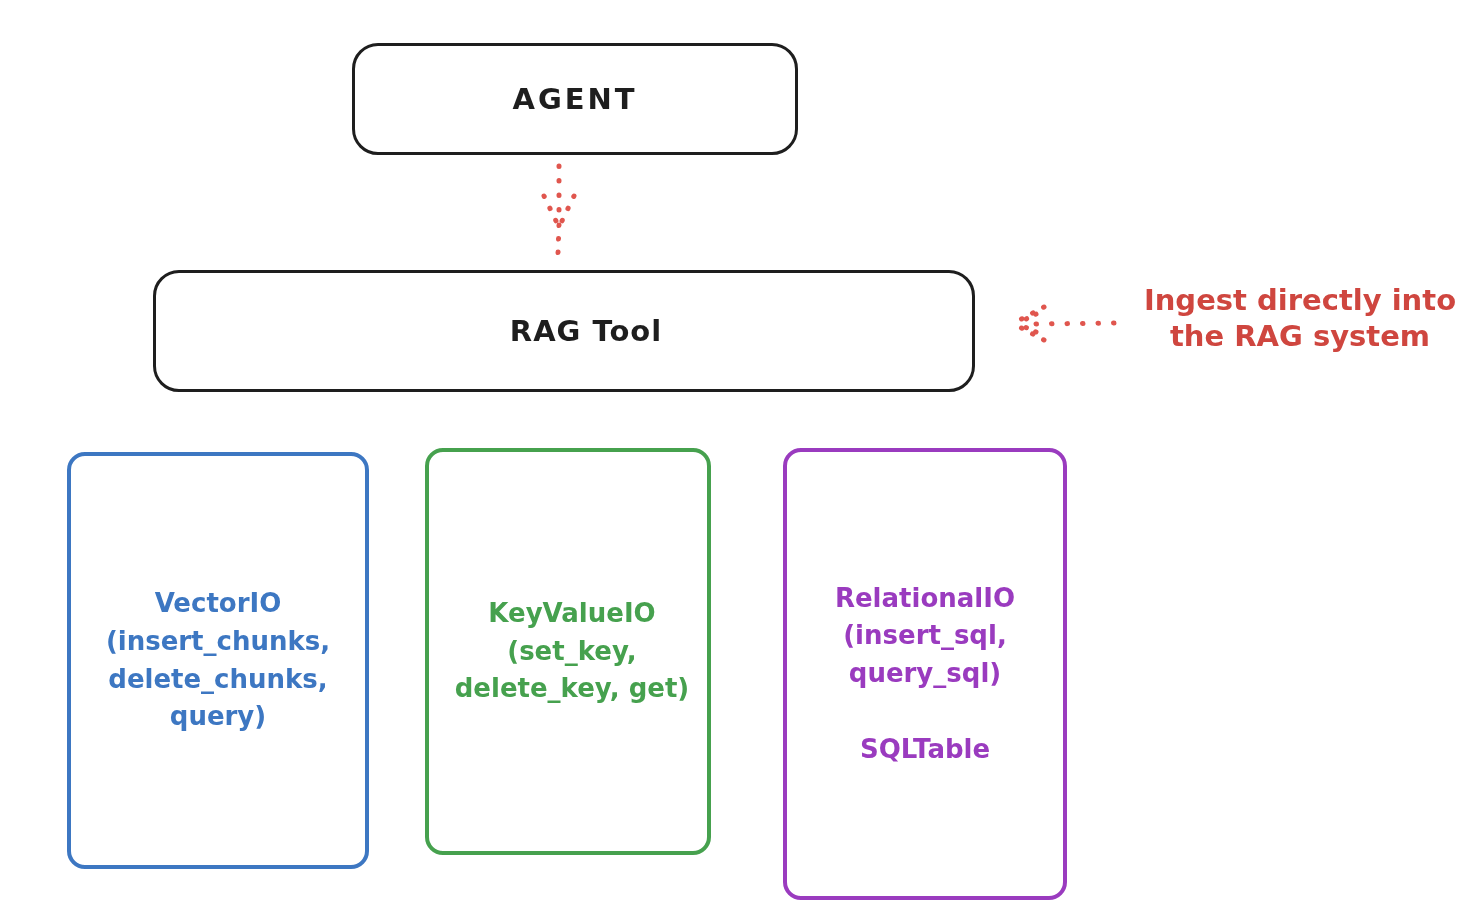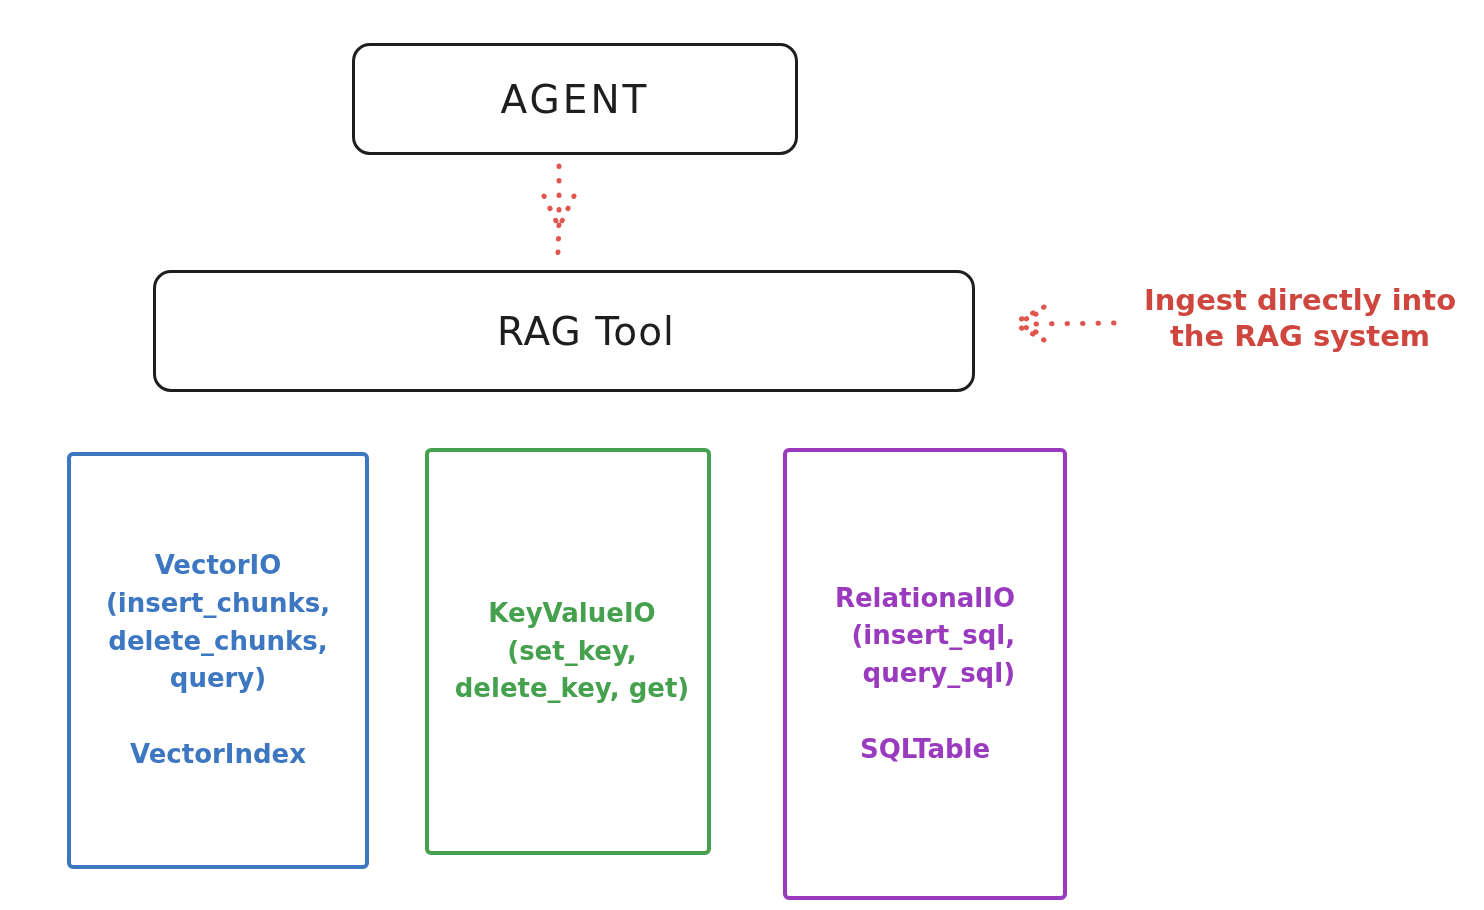--- a/index.html
+++ b/index.html
@@ -14,42 +14,42 @@
     position: absolute;
     background: #fff;
     box-sizing: border-box;
     display: flex;
     align-items: center;
     justify-content: center;
     text-align: center;
   }
   .black-node {
     border: 3.5px solid var(--ink);
-    border-radius: 18px;
+    border-radius: 26px;
     color: var(--ink);
-    font-size: 39px;
-    font-weight: 400;
+    font-size: 29px;
+    font-weight: 700;
   }
   #agent-node   { left: 352px; top: 43px;  width: 446px; height: 112px; letter-spacing: 3px; }
   #rag-node     { left: 153px; top: 270px; width: 822px; height: 122px; letter-spacing: 1px; padding-left: 44px; }
 
   .store-node {
     border-style: solid;
     border-width: 4px;
-    border-radius: 6px;
+    border-radius: 18px;
     flex-direction: column;
     gap: 38px;
     font-size: 26px;
     font-weight: 600;
     line-height: 1.45;
     white-space: pre-line;
   }
   #vector-node     { left: 67px;  top: 452px; width: 302px; height: 417px; border-color: var(--blue);   color: var(--blue); }
   #keyvalue-node   { left: 425px; top: 448px; width: 286px; height: 407px; border-color: var(--green);  color: var(--green); padding-left: 8px; }
-  #relational-node { left: 783px; top: 448px; width: 284px; height: 452px; border-color: var(--purple); color: var(--purple); text-align: right; }
+  #relational-node { left: 783px; top: 448px; width: 284px; height: 452px; border-color: var(--purple); color: var(--purple); }
 
   .annotation {
     position: absolute;
     left: 1118px; top: 282px; width: 364px;
     text-align: center;
     color: var(--red-text);
     font-size: 29px;
     font-weight: 700;
     line-height: 1.25;
     white-space: pre-line;
@@ -91,21 +91,20 @@
 </svg>
 
 <div class="annotation">Ingest directly into
 the RAG system</div>
 
 <div class="node store-node" id="vector-node">
   <span>VectorIO
 (insert_chunks,
 delete_chunks,
 query)</span>
-  <span>VectorIndex</span>
 </div>
 
 <div class="node store-node" id="keyvalue-node">
   <span>KeyValueIO
 (set_key,
 delete_key, get)</span>
 </div>
 
 <div class="node store-node" id="relational-node">
   <span>RelationalIO

